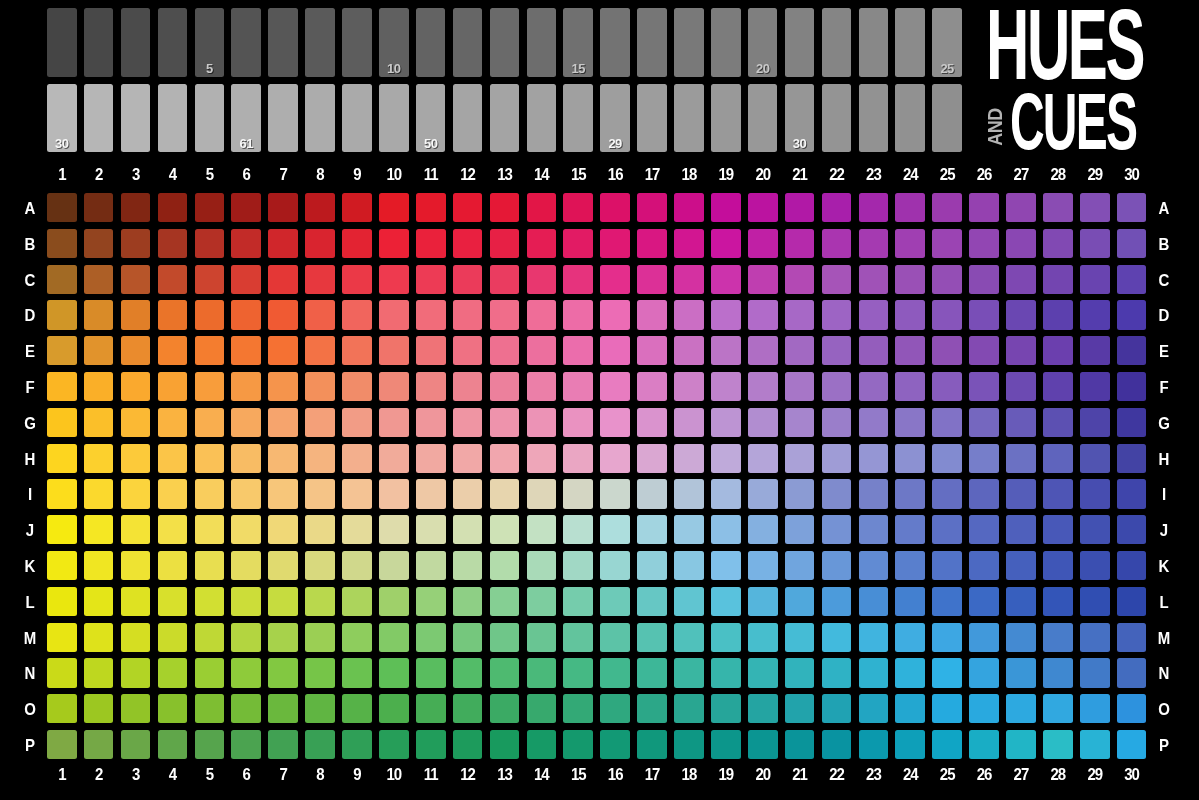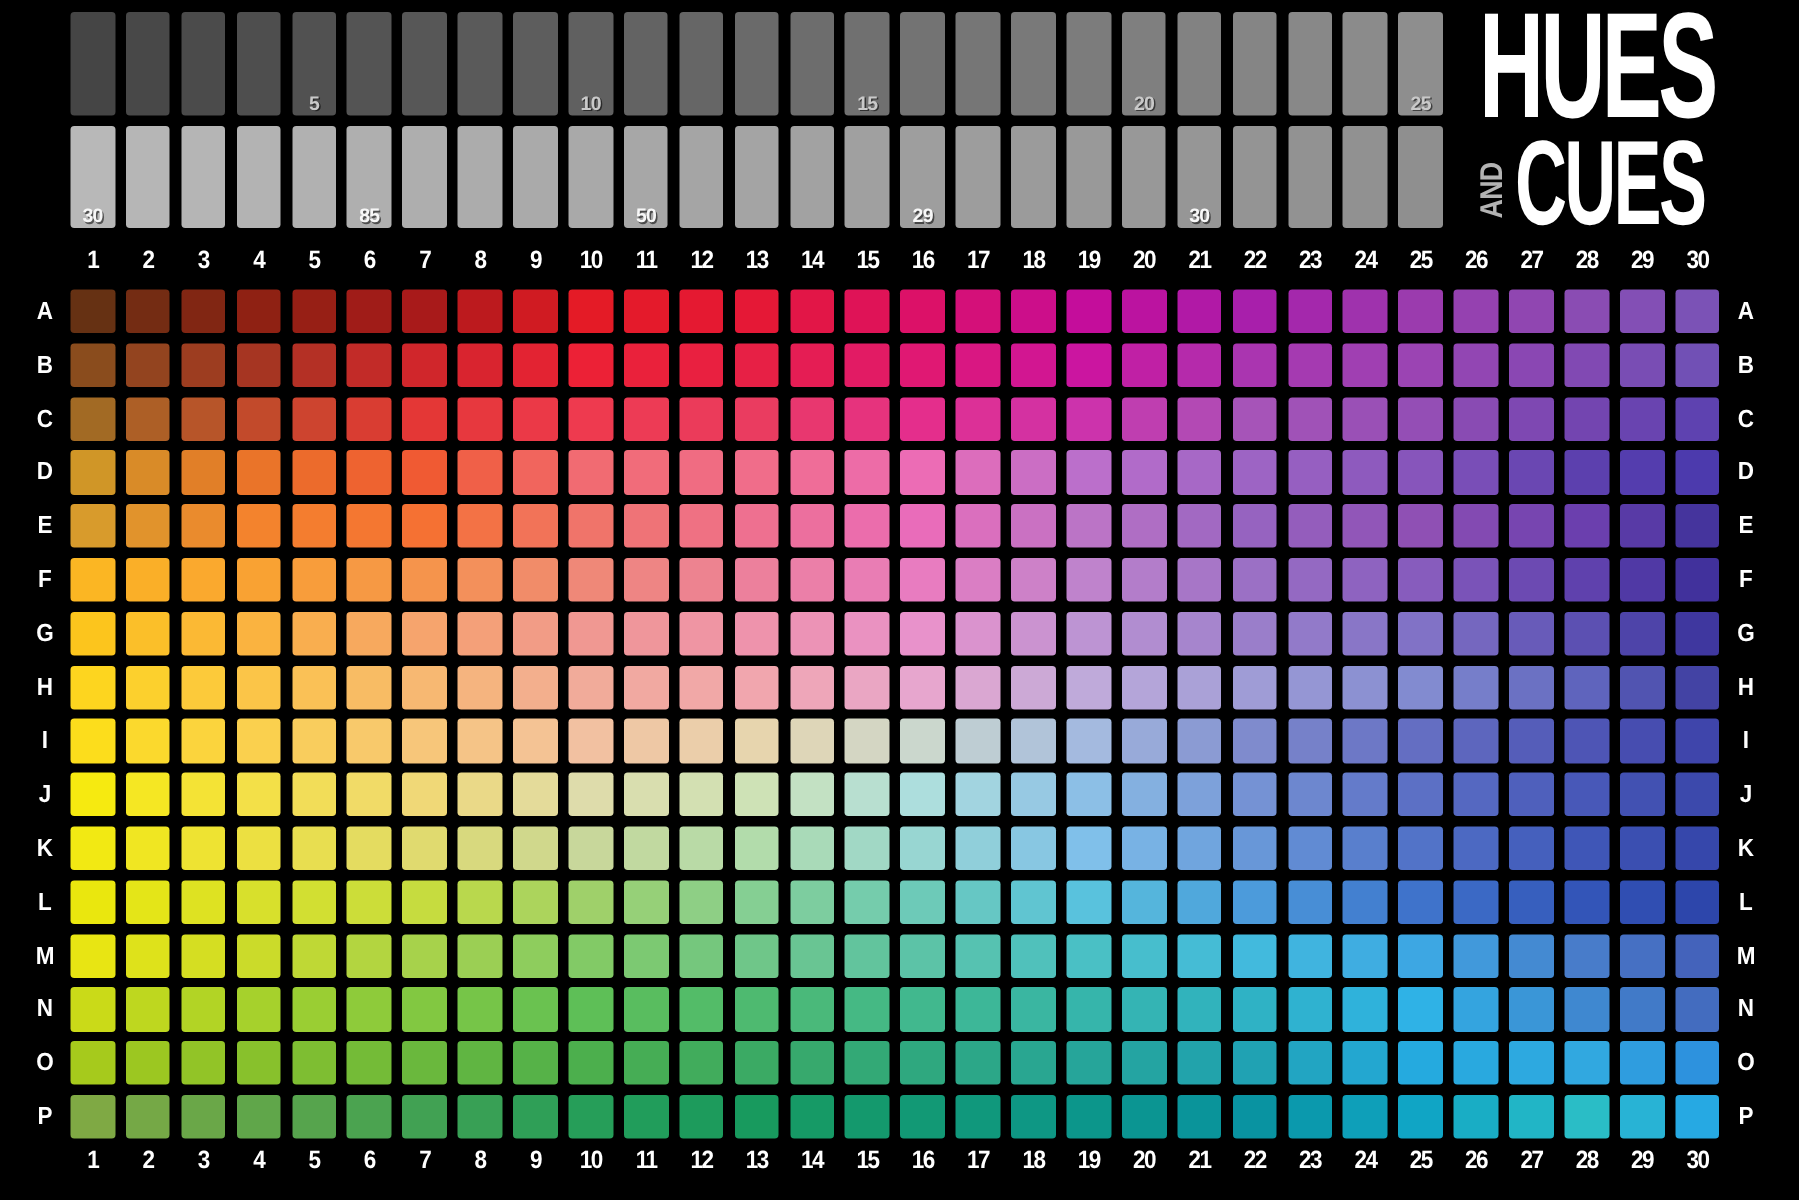--- a/index.html
+++ b/index.html
@@ -101,21 +101,21 @@
   </div>
 <div id="track-bottom" class="track">
     <div class="track-cell" style="background: rgb(184, 184, 184);">
       <span class="track-label" style="color: rgb(247, 247, 247);">30</span>
     </div>
     <div class="track-cell" style="background: rgb(182, 182, 182);"></div>
     <div class="track-cell" style="background: rgb(181, 181, 181);"></div>
     <div class="track-cell" style="background: rgb(179, 179, 179);"></div>
     <div class="track-cell" style="background: rgb(177, 177, 177);"></div>
     <div class="track-cell" style="background: rgb(175, 175, 175);">
-      <span class="track-label" style="color: rgb(247, 247, 247);">85</span>
+      <span class="track-label" style="color: rgb(247, 247, 247);">61</span>
     </div>
     <div class="track-cell" style="background: rgb(174, 174, 174);"></div>
     <div class="track-cell" style="background: rgb(172, 172, 172);"></div>
     <div class="track-cell" style="background: rgb(170, 170, 170);"></div>
     <div class="track-cell" style="background: rgb(169, 169, 169);"></div>
     <div class="track-cell" style="background: rgb(167, 167, 167);">
       <span class="track-label" style="color: rgb(247, 247, 247);">50</span>
     </div>
     <div class="track-cell" style="background: rgb(165, 165, 165);"></div>
     <div class="track-cell" style="background: rgb(164, 164, 164);"></div>

